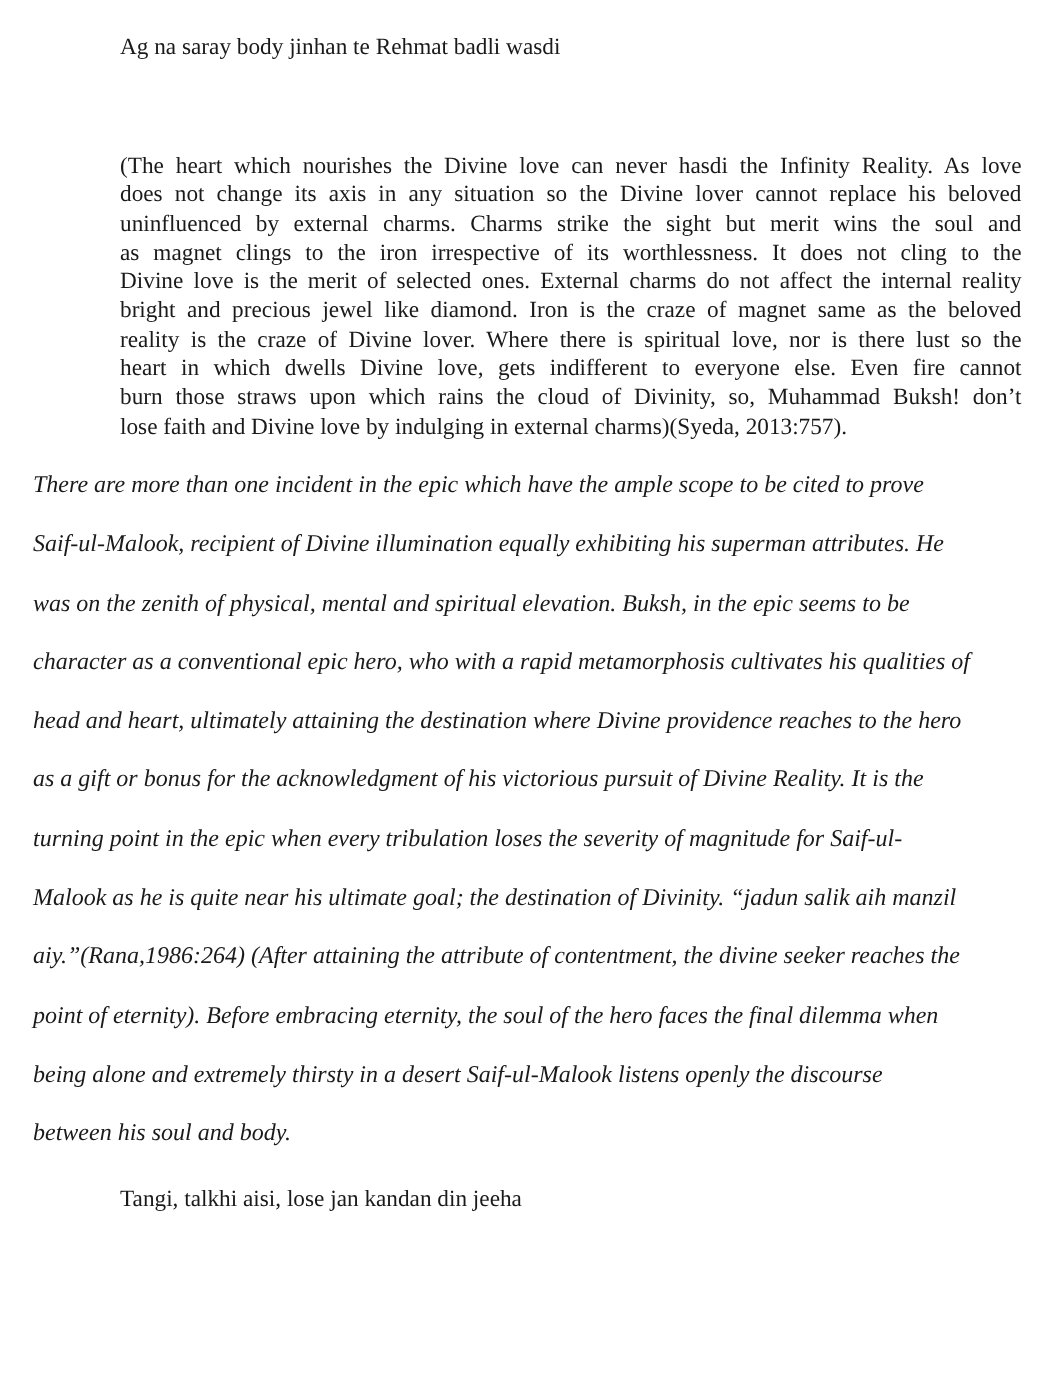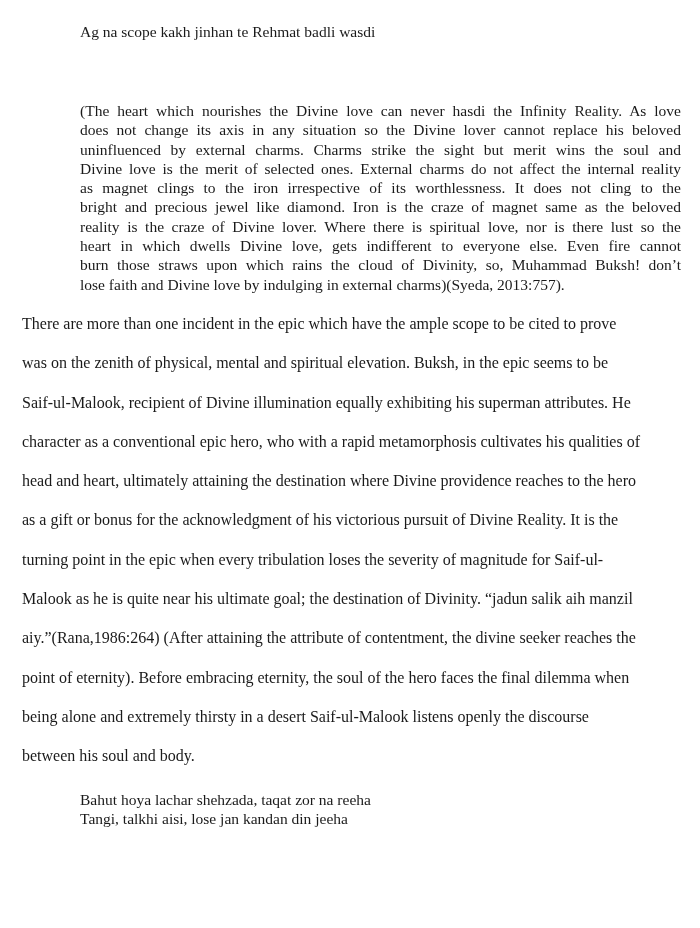--- a/index.html
+++ b/index.html
@@ -38,58 +38,58 @@
     text-align: justify;
     text-align-last: justify;
   }
   .quote-line:last-child {
     text-align-last: left;
   }
   .body-text {
     margin: 10px 8px 0 22px;
     font-size: 16px;
     line-height: 39.3px;
+    font-style: italic;
   }
   .body-line { white-space: nowrap; }
 </style>
 </head>
 <body>
 
 <div class="page">
 
   <div class="verse verse-top">
-      <div class="verse-line">Ag na scope kakh jinhan te Rehmat badli wasdi</div>
+      <div class="verse-line">Ag na saray body jinhan te Rehmat badli wasdi</div>
     </div>
 
   <div class="block-quote">
       <div class="quote-line">(The heart which nourishes the Divine love can never hasdi the Infinity Reality. As love</div>
       <div class="quote-line">does not change its axis in any situation so the Divine lover cannot replace his beloved</div>
       <div class="quote-line">uninfluenced by external charms. Charms strike the sight but merit wins the soul and</div>
+      <div class="quote-line">as magnet clings to the iron irrespective of its worthlessness. It does not cling to the</div>
       <div class="quote-line">Divine love is the merit of selected ones. External charms do not affect the internal reality</div>
-      <div class="quote-line">as magnet clings to the iron irrespective of its worthlessness. It does not cling to the</div>
       <div class="quote-line">bright and precious jewel like diamond. Iron is the craze of magnet same as the beloved</div>
       <div class="quote-line">reality is the craze of Divine lover. Where there is spiritual love, nor is there lust so the</div>
       <div class="quote-line">heart in which dwells Divine love, gets indifferent to everyone else. Even fire cannot</div>
       <div class="quote-line">burn those straws upon which rains the cloud of Divinity, so, Muhammad Buksh! don’t</div>
       <div class="quote-line">lose faith and Divine love by indulging in external charms)(Syeda, 2013:757).</div>
     </div>
 
   <div class="body-text">
       <div class="body-line">There are more than one incident in the epic which have the ample scope to be cited to prove</div>
+      <div class="body-line">Saif-ul-Malook, recipient of Divine illumination equally exhibiting his superman attributes. He</div>
       <div class="body-line">was on the zenith of physical, mental and spiritual elevation. Buksh, in the epic seems to be</div>
-      <div class="body-line">Saif-ul-Malook, recipient of Divine illumination equally exhibiting his superman attributes. He</div>
       <div class="body-line">character as a conventional epic hero, who with a rapid metamorphosis cultivates his qualities of</div>
       <div class="body-line">head and heart, ultimately attaining the destination where Divine providence reaches to the hero</div>
       <div class="body-line">as a gift or bonus for the acknowledgment of his victorious pursuit of Divine Reality. It is the</div>
       <div class="body-line">turning point in the epic when every tribulation loses the severity of magnitude for Saif-ul-</div>
       <div class="body-line">Malook as he is quite near his ultimate goal; the destination of Divinity. “jadun salik aih manzil</div>
       <div class="body-line">aiy.”(Rana,1986:264) (After attaining the attribute of contentment, the divine seeker reaches the</div>
       <div class="body-line">point of eternity). Before embracing eternity, the soul of the hero faces the final dilemma when</div>
       <div class="body-line">being alone and extremely thirsty in a desert Saif-ul-Malook listens openly the discourse</div>
       <div class="body-line">between his soul and body.</div>
     </div>
 
   <div class="verse verse-bottom">
-      <div class="verse-line">Bahut hoya lachar shehzada, taqat zor na reeha</div>
       <div class="verse-line">Tangi, talkhi aisi, lose jan kandan din jeeha</div>
     </div>
 
 </div>
 
 </body></html>

